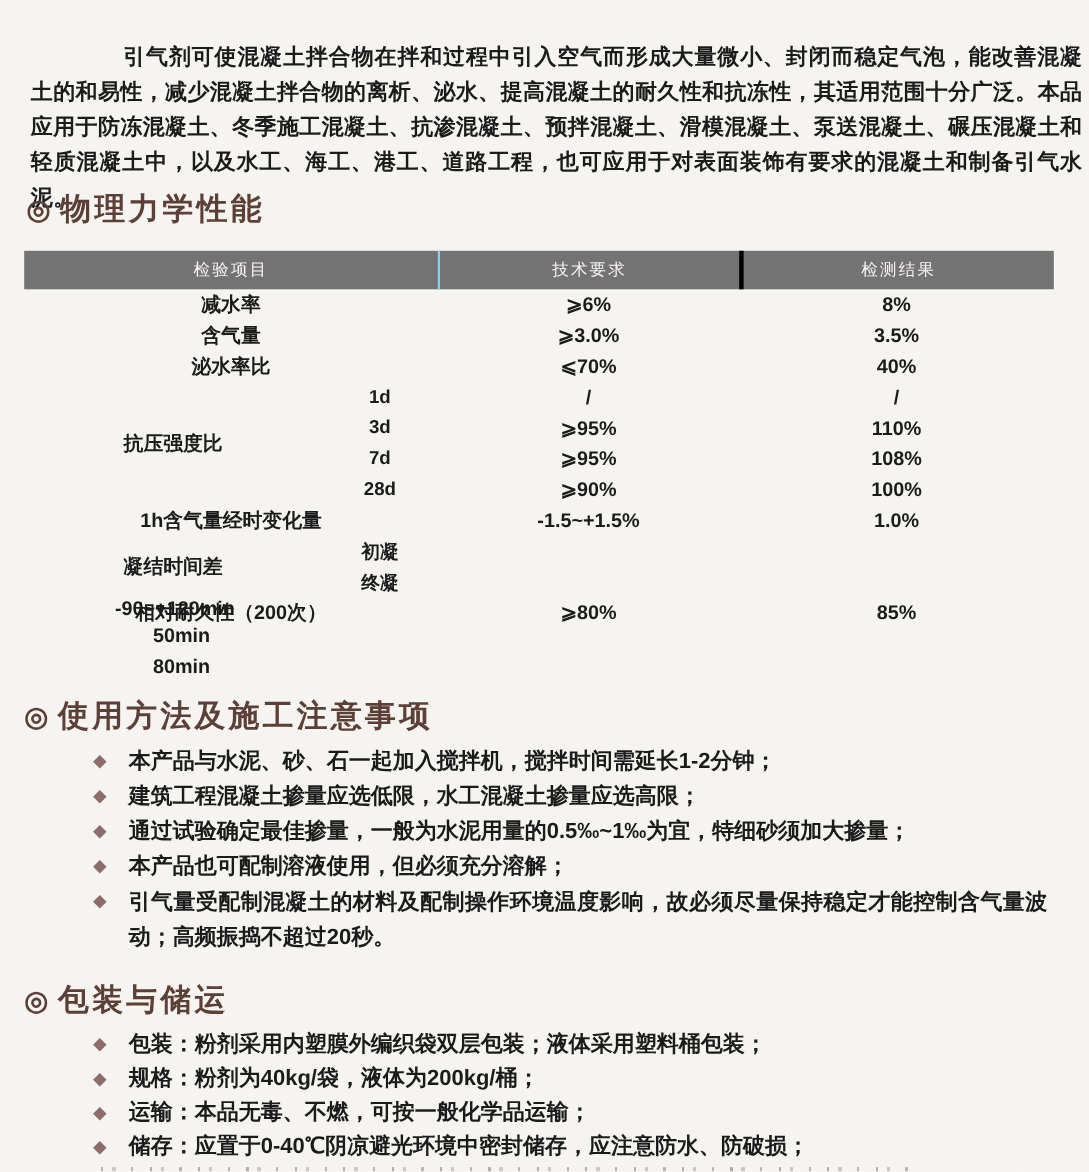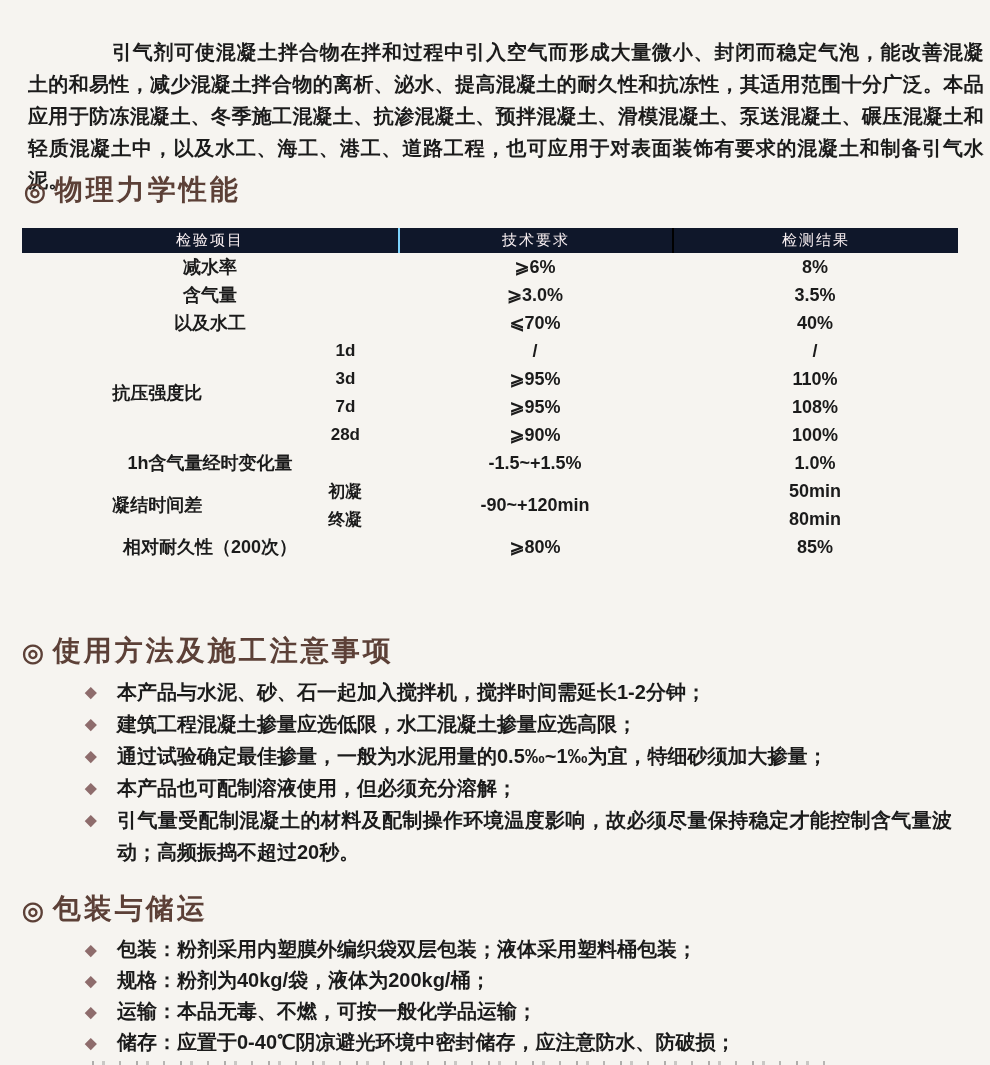--- a/index.html
+++ b/index.html
@@ -17,28 +17,28 @@
   }
   
   .sec-title {
     position:absolute; display:flex; align-items:center; gap:9px;
     color:#5c4037; font-weight:bold; white-space:nowrap;
   }
   .sec-title .marker { font-size:25px; line-height:1; transform:translateY(1px); }
   .sec-title .label  { font-size:28px; letter-spacing:3px; }
   
   .ptable { position:absolute; left:22px; top:228px; width:936px; font-weight:600; }
-  .thead { display:flex; height:25px; background:#0f172a; color:#faf1f3; font-size:15px; font-weight:500; letter-spacing:2px; }
+  .thead { display:flex; height:35px; background:#737373; color:#faf1f3; font-size:15px; font-weight:500; letter-spacing:2px; }
   .th { display:flex; align-items:center; justify-content:center; }
   .th1 { width:376px; }
   .th2 { width:272px; border-left:2px solid #7dd3fc; }
-  .th3 { flex:1;      border-left:2px solid #000000; }
+  .th3 { flex:1;      border-left:4px solid #000000; }
   .trow { display:flex; height:28px; font-size:18px; }
   .trow.g4 { height:112px; }
-  .trow.g2 { height:56px; }
+  .trow.g2 { height:56px;flex-direction:column; }
   .c1 { width:376px; } .c2 { width:274px; } .c3 { width:286px; }
   .cell { display:flex; align-items:center; justify-content:center; }
   .stack { display:flex; flex-direction:column; }
   .stack > div { height:28px; display:flex; align-items:center; justify-content:center; }
   .split { display:flex; }
   .glabel { width:72%; display:flex; align-items:center; justify-content:center; }
   .subs   { width:28%; display:flex; flex-direction:column; font-size:17px; }
   .subs > div { height:28px; display:flex; align-items:center; justify-content:center; }
   
   .blist { position:absolute; left:85px; right:38px; }
@@ -82,21 +82,21 @@
       <div class="c3 cell">8%</div>
     </div>
 
     <div class="trow">
       <div class="c1 cell">含气量</div>
       <div class="c2 cell">⩾3.0%</div>
       <div class="c3 cell">3.5%</div>
     </div>
 
     <div class="trow">
-      <div class="c1 cell">以及水工</div>
+      <div class="c1 cell">泌水率比</div>
       <div class="c2 cell">⩽70%</div>
       <div class="c3 cell">40%</div>
     </div>
 
     <div class="trow g4">
       <div class="c1 split">
         <div class="glabel">抗压强度比</div>
         <div class="subs">
           <div>1d</div>
           <div>3d</div>

